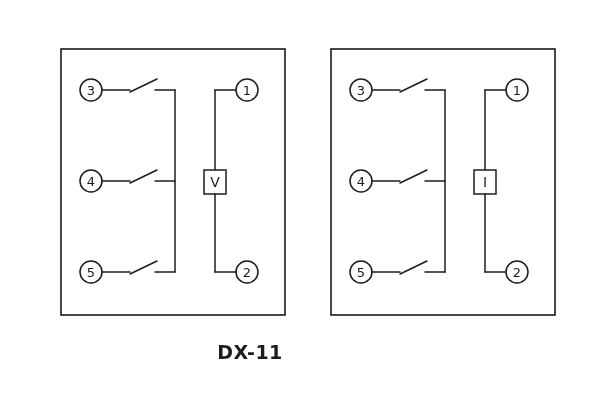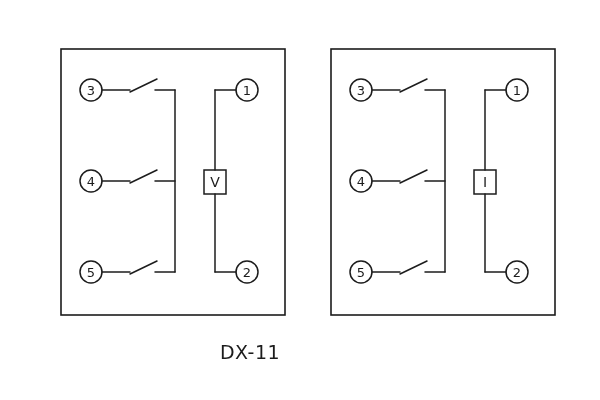--- a/index.html
+++ b/index.html
@@ -26,20 +26,21 @@
   .meter-label {
     font-family:"DejaVu Sans", sans-serif;
     font-size:14px; fill:var(--line);
     text-anchor:middle; dominant-baseline:central;
   }
   .caption {
     position:absolute; left:0; top:341px; width:500px;
     text-align:center; font-size:19px; color:var(--line);
     letter-spacing:0.5px;
     font-family:"DejaVu Sans", sans-serif;
+    font-weight:bold;
   }
 </style>
 </head>
 <body>
 
 <div class="stage">
 
   <svg class="panel p0" width="226" height="268" viewBox="0 0 226 268">
     <rect class="frame" x="1" y="1" width="224" height="266"></rect>
 

